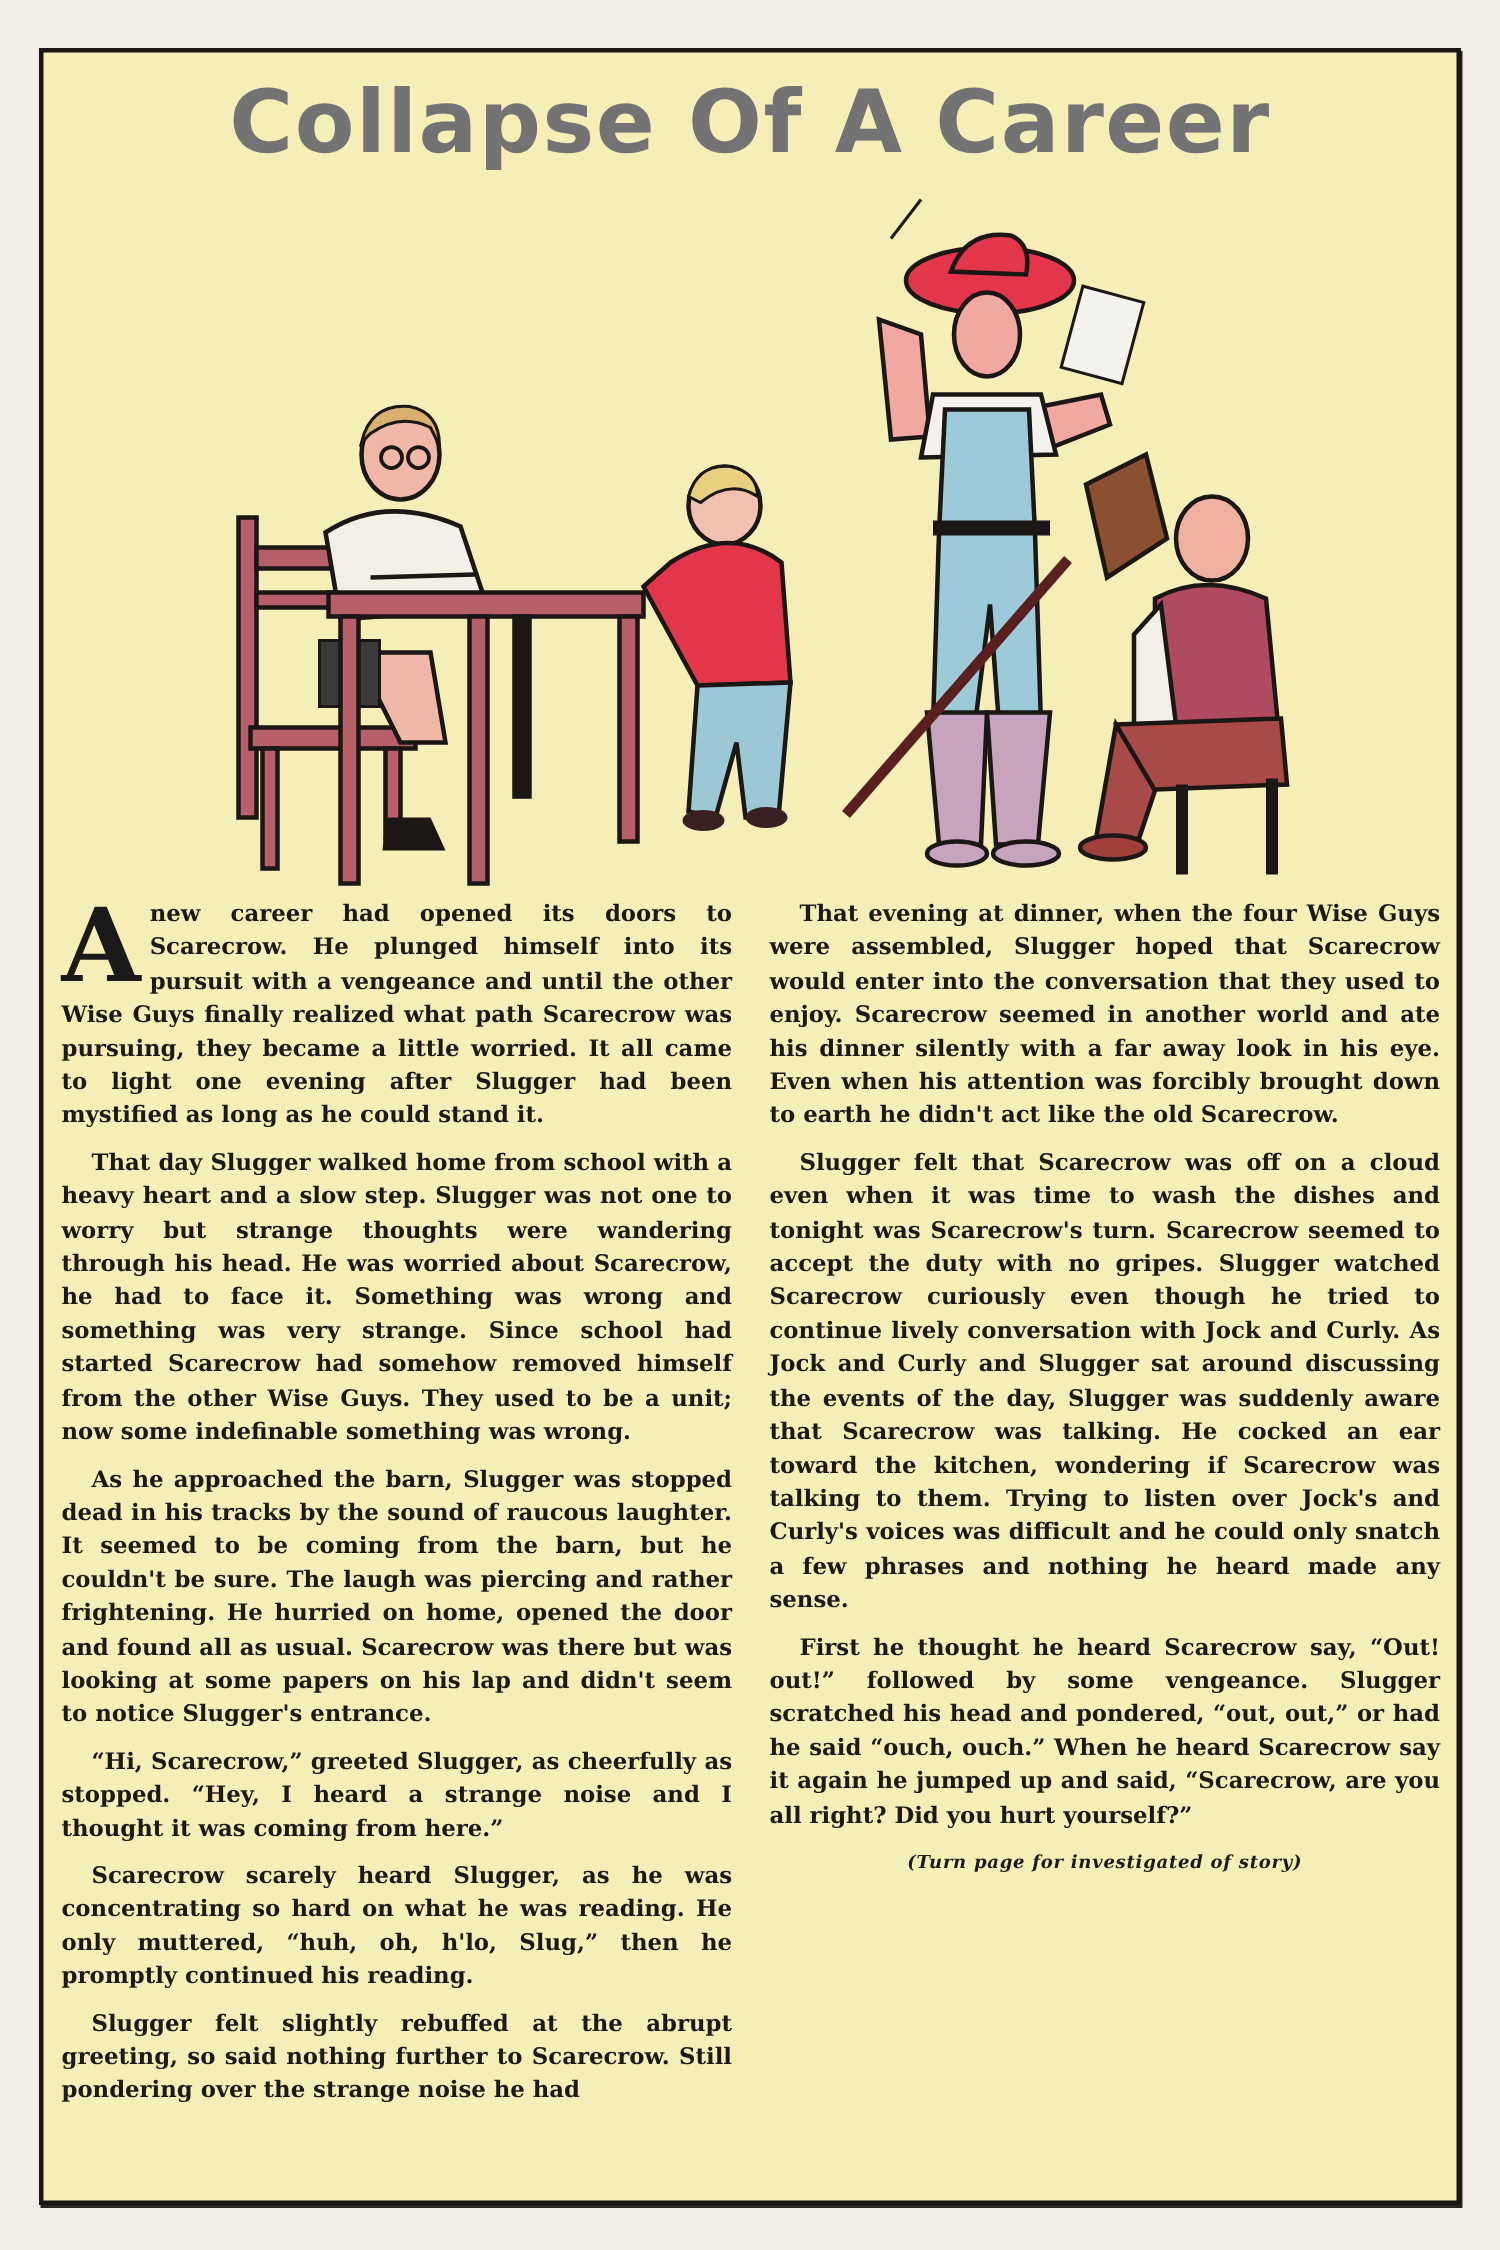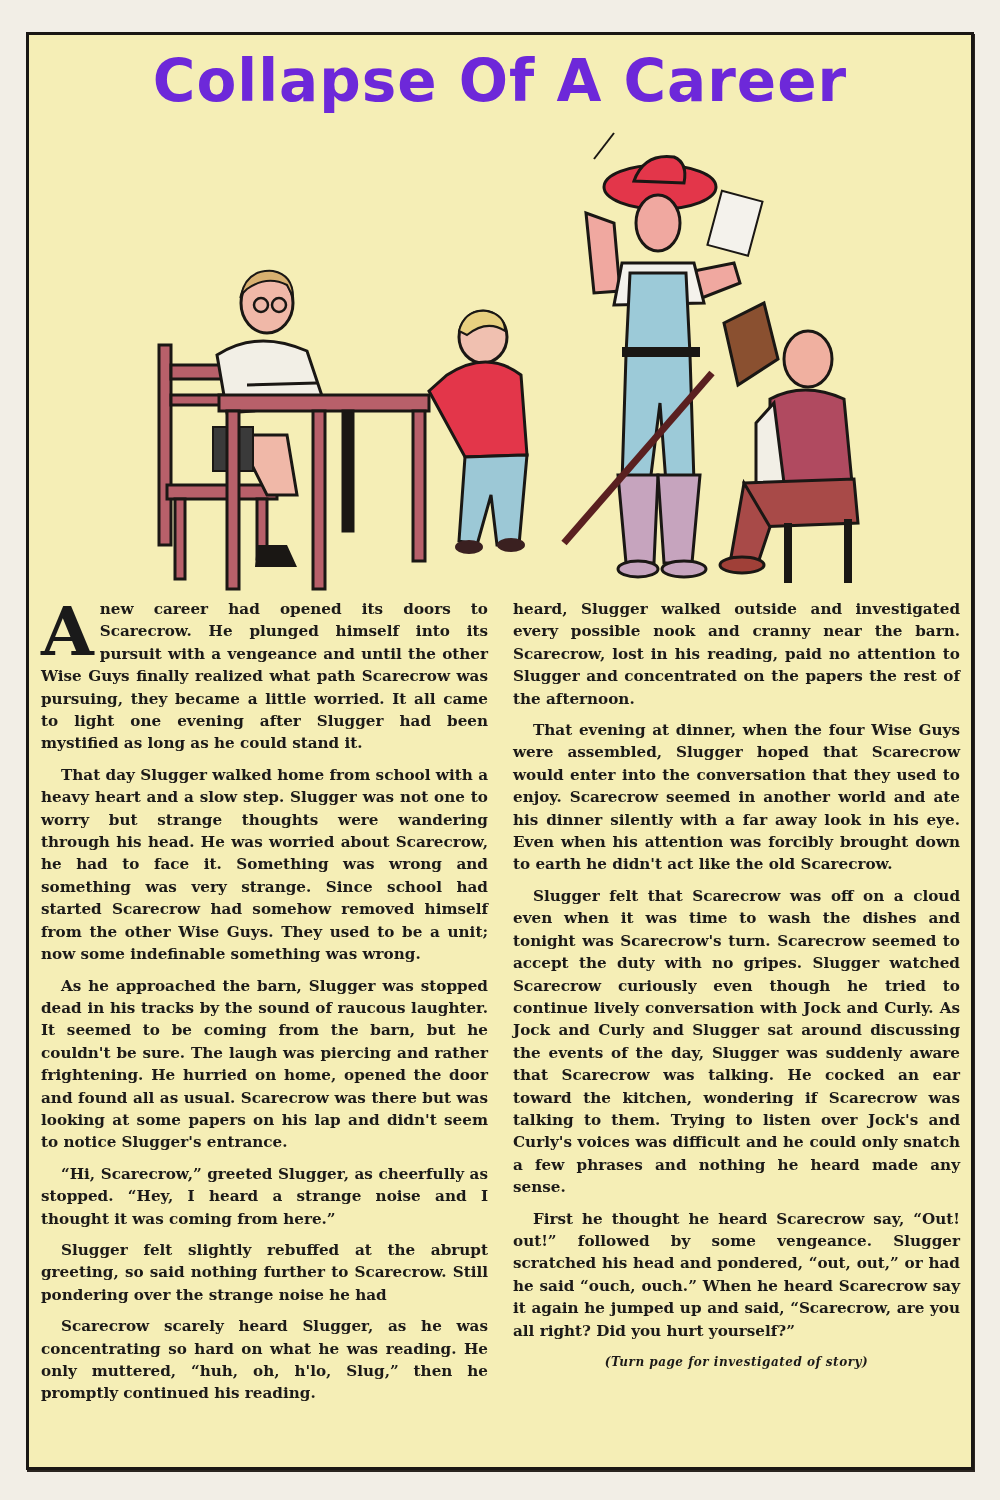--- a/index.html
+++ b/index.html
@@ -18,21 +18,21 @@
     box-shadow: 1px 2px 0 #2a2420;
   }
   .title {
     position: absolute;
     left: 0; right: 0; top: 12px;
     text-align: center;
     font-family: "DejaVu Sans", sans-serif;
     font-weight: bold;
     font-size: 58px;
     letter-spacing: 1px;
-    color: #6d28d9;
+    color: #737373;
     margin: 0;
   }
   .illus {
     position: absolute;
   }
   .illus-left { left: 118px; top: 210px; width: 400px; height: 360px; }
   .illus-right { left: 505px; top: 88px; width: 360px; height: 480px; }
   .col {
     position: absolute;
     top: 563px;
@@ -150,25 +150,24 @@
     </g>
   </svg>
 
   <div class="col col-left">
     <p class="first">
       <span class="dropcap">A</span><span>new career had opened its doors to Scarecrow. He plunged himself into its pursuit with a vengeance and until the other Wise Guys finally realized what path Scarecrow was pursuing, they became a little worried. It all came to light one evening after Slugger had been mystified as long as he could stand it.</span>
     </p>
     <p>That day Slugger walked home from school with a heavy heart and a slow step. Slugger was not one to worry but strange thoughts were wandering through his head. He was worried about Scarecrow, he had to face it. Something was wrong and something was very strange. Since school had started Scarecrow had somehow removed himself from the other Wise Guys. They used to be a unit; now some indefinable something was wrong.</p>
     <p>As he approached the barn, Slugger was stopped dead in his tracks by the sound of raucous laughter. It seemed to be coming from the barn, but he couldn't be sure. The laugh was piercing and rather frightening. He hurried on home, opened the door and found all as usual. Scarecrow was there but was looking at some papers on his lap and didn't seem to notice Slugger's entrance.</p>
     <p>“Hi, Scarecrow,” greeted Slugger, as cheerfully as stopped. “Hey, I heard a strange noise and I thought it was coming from here.”</p>
+    <p>Scarecrow scarely heard Slugger, as he was concentrating so hard on what he was reading. He only muttered, “huh, oh, h'lo, Slug,” then he promptly continued his reading.</p>
     <p>Slugger felt slightly rebuffed at the abrupt greeting, so said nothing further to Scarecrow. Still pondering over the strange noise he had</p>
-    <p>Scarecrow scarely heard Slugger, as he was concentrating so hard on what he was reading. He only muttered, “huh, oh, h'lo, Slug,” then he promptly continued his reading.</p>
   </div>
 
   <div class="col col-right">
-    <p class="first">heard, Slugger walked outside and investigated every possible nook and cranny near the barn. Scarecrow, lost in his reading, paid no attention to Slugger and concentrated on the papers the rest of the afternoon.</p>
     <p>That evening at dinner, when the four Wise Guys were assembled, Slugger hoped that Scarecrow would enter into the conversation that they used to enjoy. Scarecrow seemed in another world and ate his dinner silently with a far away look in his eye. Even when his attention was forcibly brought down to earth he didn't act like the old Scarecrow.</p>
     <p>Slugger felt that Scarecrow was off on a cloud even when it was time to wash the dishes and tonight was Scarecrow's turn. Scarecrow seemed to accept the duty with no gripes. Slugger watched Scarecrow curiously even though he tried to continue lively conversation with Jock and Curly. As Jock and Curly and Slugger sat around discussing the events of the day, Slugger was suddenly aware that Scarecrow was talking. He cocked an ear toward the kitchen, wondering if Scarecrow was talking to them. Trying to listen over Jock's and Curly's voices was difficult and he could only snatch a few phrases and nothing he heard made any sense.</p>
     <p>First he thought he heard Scarecrow say, “Out! out!” followed by some vengeance. Slugger scratched his head and pondered, “out, out,” or had he said “ouch, ouch.” When he heard Scarecrow say it again he jumped up and said, “Scarecrow, are you all right? Did you hurt yourself?”</p>
     <p class="continuation">(Turn page for investigated of story)</p>
   </div>
 
 </div>
 
 </body></html>

